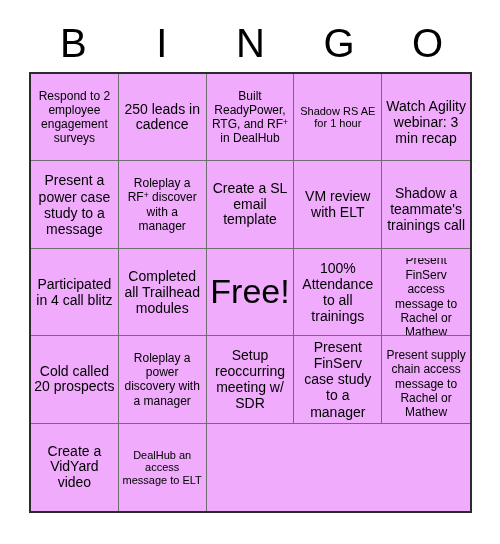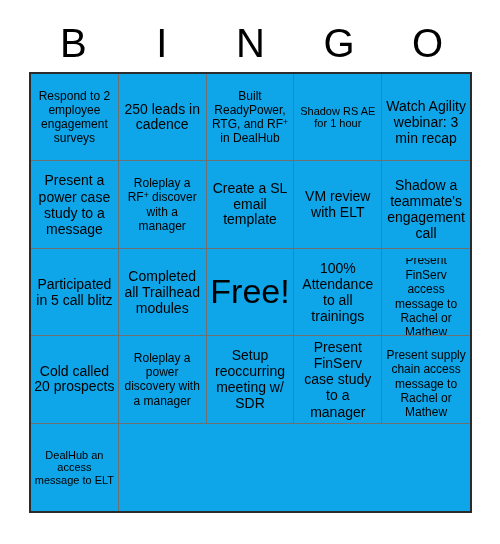--- a/index.html
+++ b/index.html
@@ -44,21 +44,21 @@
     position: absolute;
     left: 29px;
     top: 72px;
     width: 443px;
     height: 441px;
     border: 2px solid #2b2b2b;
     box-sizing: border-box;
     display: grid;
     grid-template-columns: repeat(5, 1fr);
     grid-template-rows: repeat(5, 1fr);
-    background: #0ea5e9;
+    background: #f0abfc;
   }
   .cell {
     border-right: 1px solid #6f6f6f;
     border-bottom: 1px solid #6f6f6f;
     box-sizing: border-box;
     display: flex;
     align-items: center;
     justify-content: center;
     text-align: center;
     padding: 2px 3px;
@@ -125,24 +125,24 @@
       <div class="cell">
         <span class="cell-text fs-sm">Roleplay a RF<sup class="plus">+</sup> discover with a manager</span>
       </div>
       <div class="cell">
         <span class="cell-text fs-xl">Create a SL email template</span>
       </div>
       <div class="cell">
         <span class="cell-text fs-xl">VM review with ELT</span>
       </div>
       <div class="cell">
-        <span class="cell-text fs-md">Shadow a teammate's engagement call</span>
+        <span class="cell-text fs-md">Shadow a teammate's trainings call</span>
       </div>
       <div class="cell">
-        <span class="cell-text fs-md">Participated in 5 call blitz</span>
+        <span class="cell-text fs-md">Participated in 4 call blitz</span>
       </div>
       <div class="cell">
         <span class="cell-text fs-md">Completed all Trailhead modules</span>
       </div>
       <div class="cell">
         <span class="cell-text fs-free">Free!</span>
       </div>
       <div class="cell">
         <span class="cell-text fs-md">100% Attendance to all trainings</span>
       </div>
@@ -158,17 +158,20 @@
       <div class="cell">
         <span class="cell-text fs-md">Setup reoccurring meeting w/ SDR</span>
       </div>
       <div class="cell">
         <span class="cell-text fs-md">Present FinServ case study to a manager</span>
       </div>
       <div class="cell">
         <span class="cell-text fs-xs">Present supply chain access message to Rachel or Mathew</span>
       </div>
       <div class="cell">
+        <span class="cell-text fs-xl">Create a VidYard video</span>
+      </div>
+      <div class="cell">
         <span class="cell-text fs-lg">DealHub an access message to ELT</span>
       </div>
     </div>
 
 </div>
 
 </body></html>

